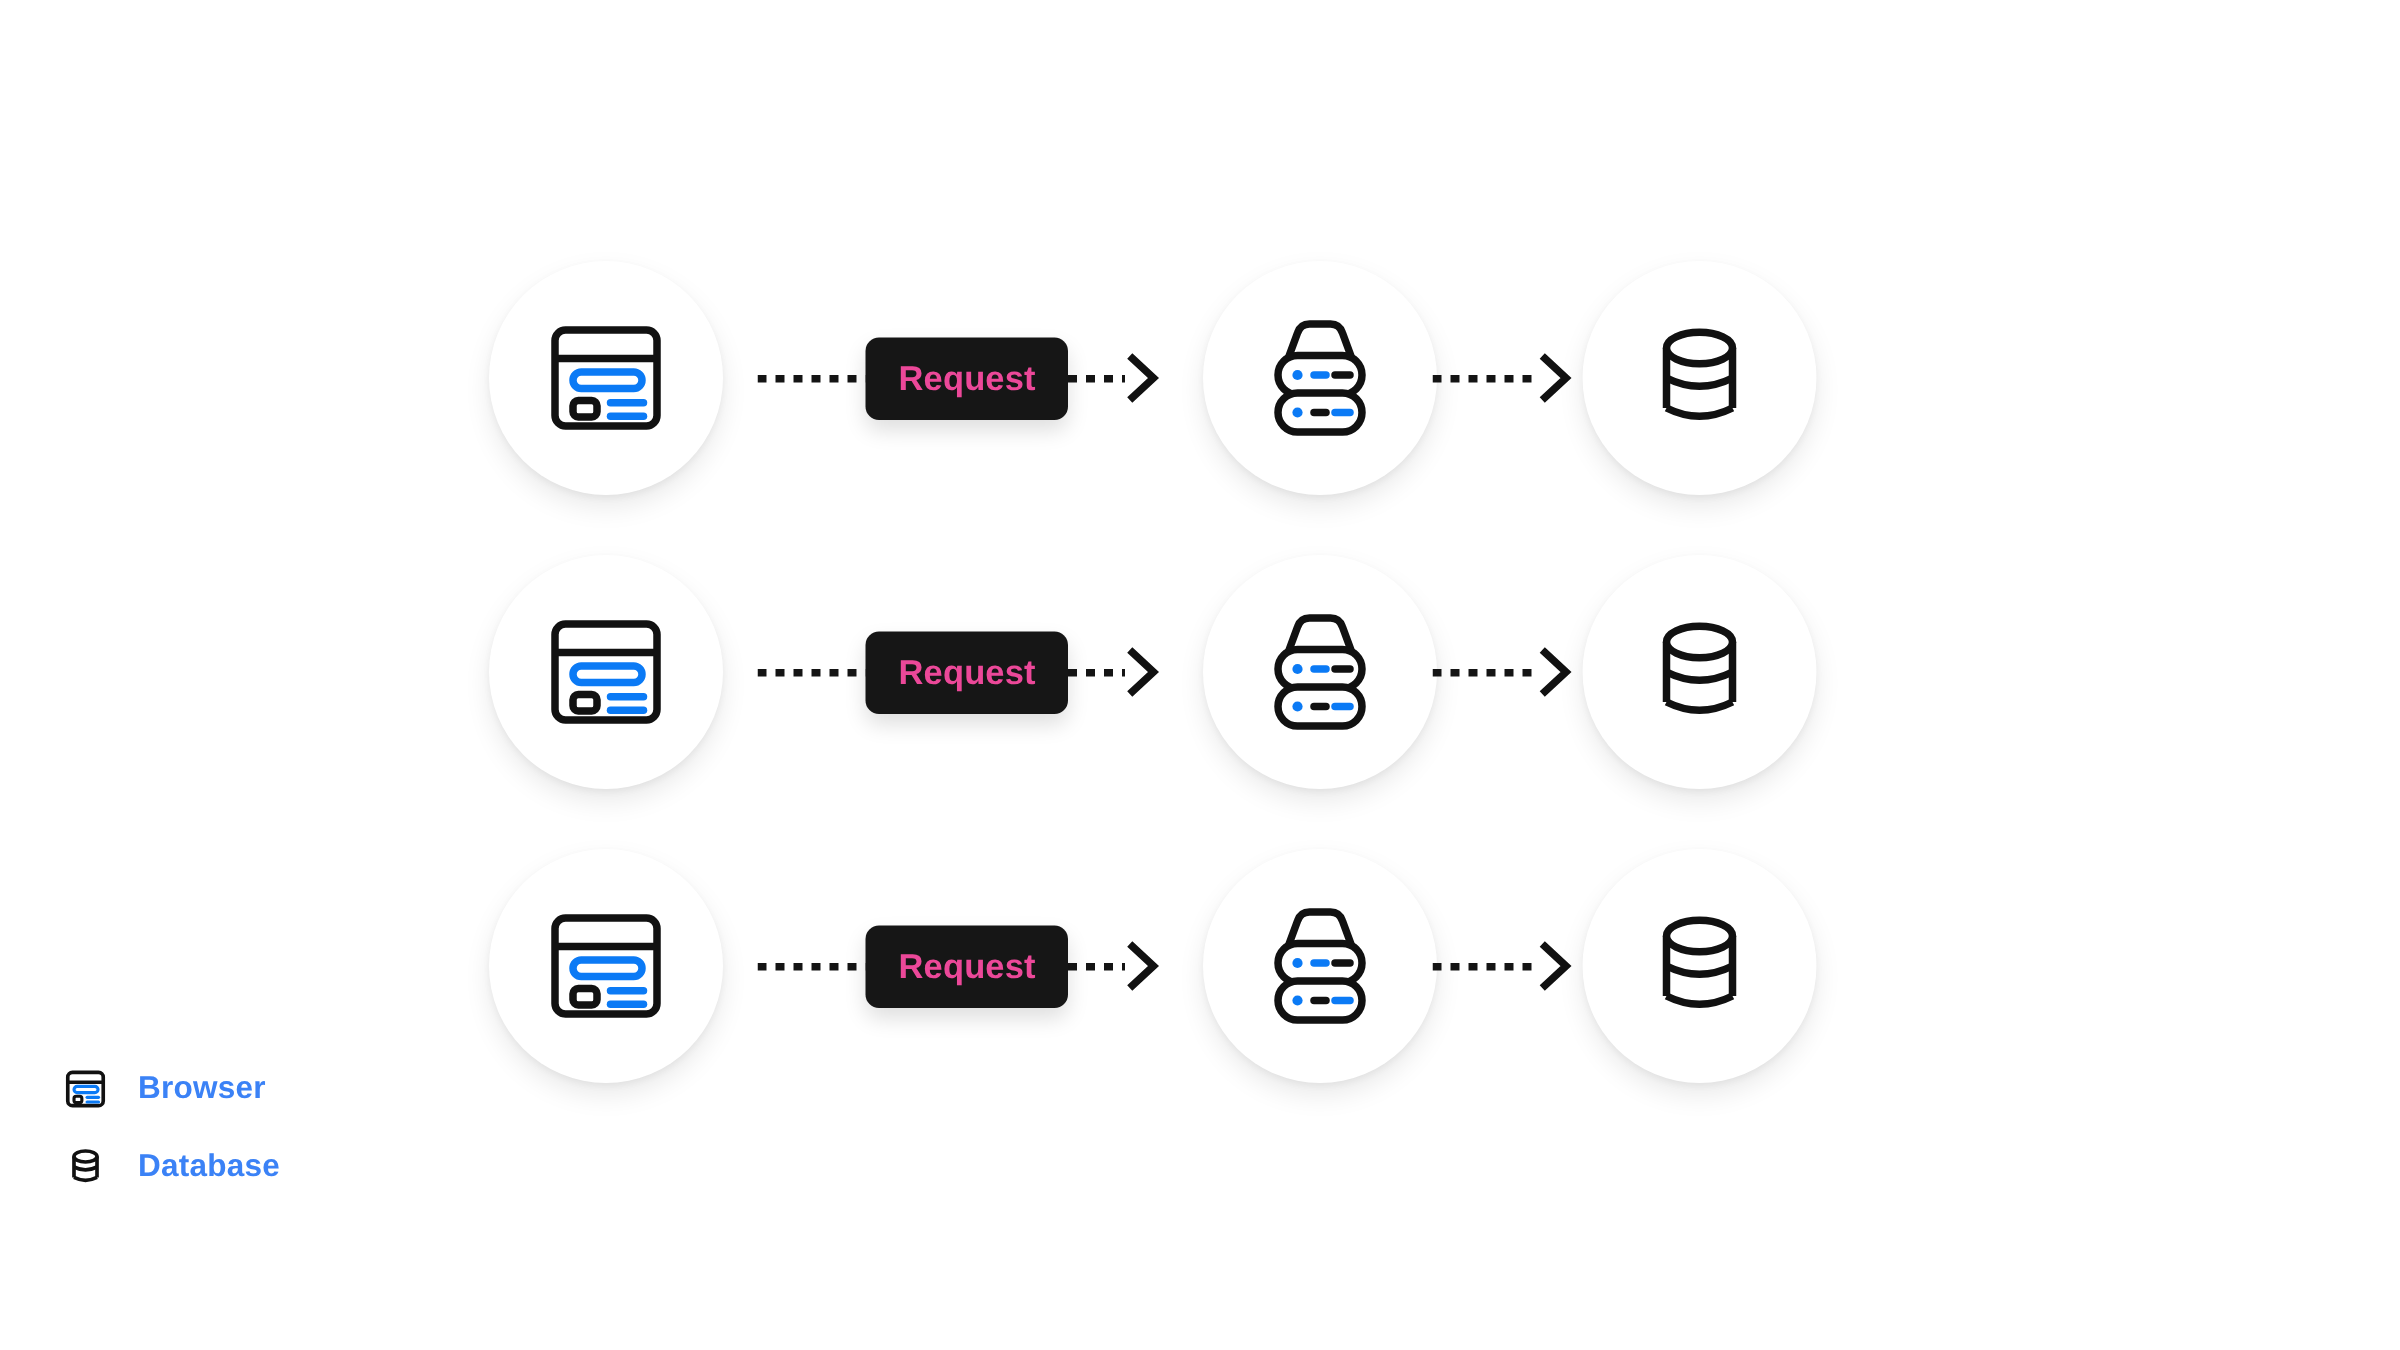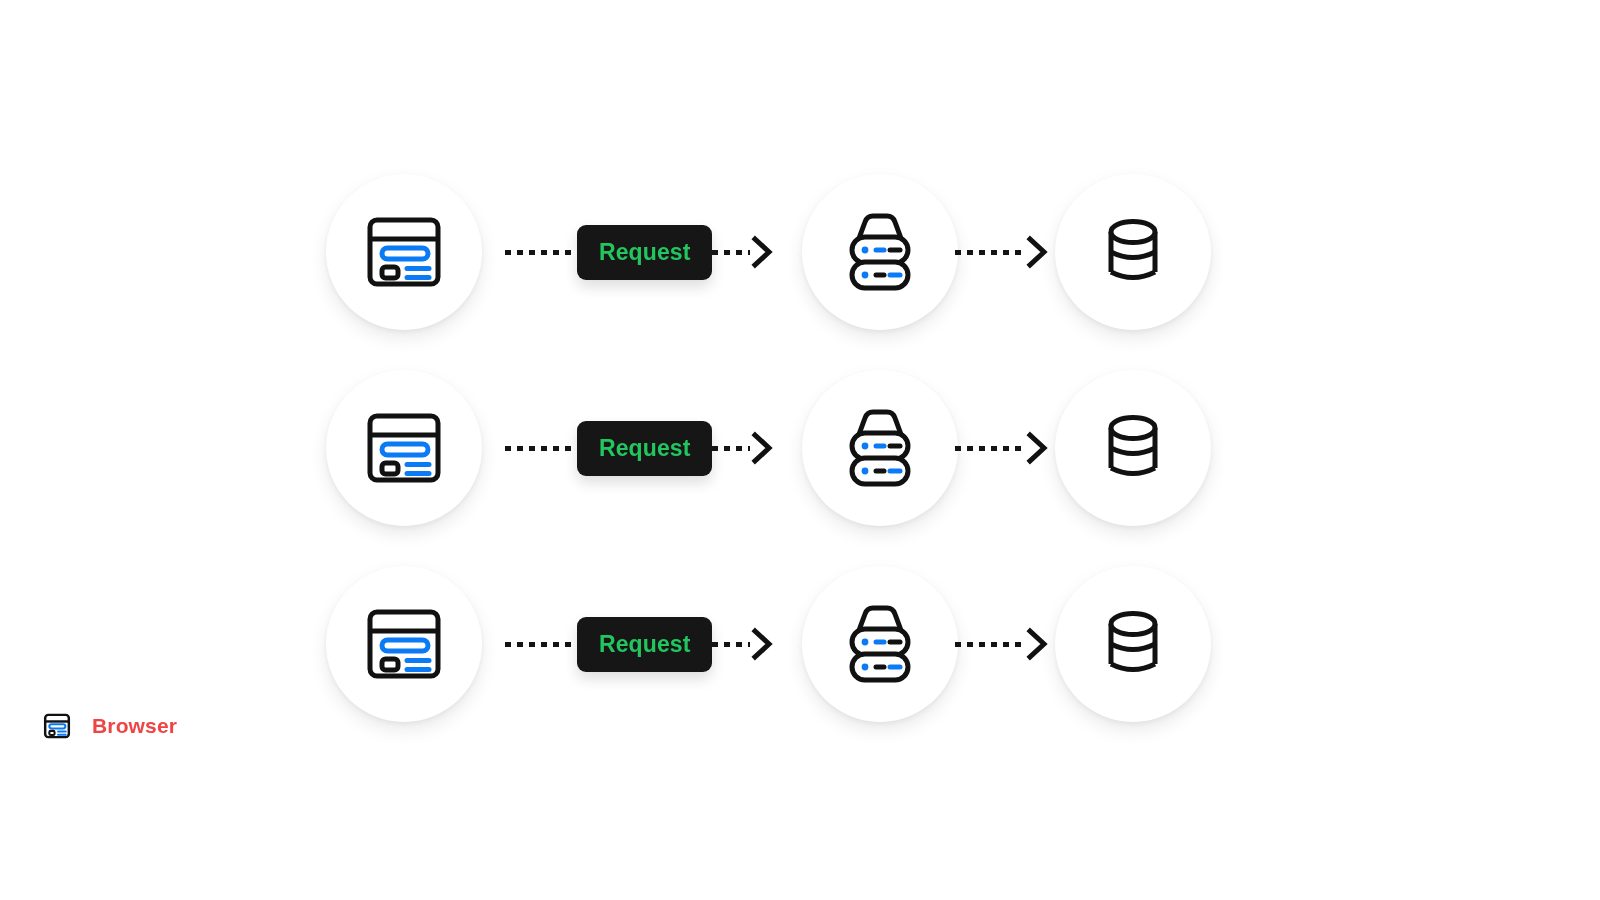--- a/index.html
+++ b/index.html
@@ -65,21 +65,21 @@
     background-size: 12px 5px;
     background-repeat: repeat-x;
   }
   .dash-a { width: 72px; }
   .dash-b { width: 38px; }
   .dash-c { width: 70px; }
 
   .badge {
     flex: 0 0 auto;
     background: #161616;
-    color: #22c55e;
+    color: #ec4899;
     border-radius: 9px;
     padding: 0 22px;
     height: 55px;
     line-height: 55px;
     font-size: 23px;
     font-weight: 600;
     letter-spacing: .1px;
     box-shadow: 0 7px 14px rgba(0,0,0,0.13);
     white-space: nowrap;
   }
@@ -108,21 +108,21 @@
     height: 34px;
     flex: 0 0 34px;
     display: flex;
     align-items: center;
     justify-content: center;
   }
   .legend-label {
     margin-left: 18px;
     font-size: 21px;
     font-weight: 700;
-    color: #ef4444;
+    color: #3b82f6;
     letter-spacing: .15px;
   }
 </style>
 </head>
 <body>
 
 <div id="canvas">
 
   <div class="flow-row" style="top:162px">
 
@@ -326,15 +326,27 @@
           <rect x="24" y="41" width="46" height="12" rx="6" ry="6" fill="none" stroke="#0b7af5" stroke-width="6"></rect>
           <rect x="24" y="60" width="15" height="12" rx="4" ry="4" fill="none" stroke="#111" stroke-width="6"></rect>
           <line x1="49" y1="62" x2="71" y2="62" stroke="#0b7af5" stroke-width="6" stroke-linecap="round"></line>
           <line x1="49" y1="71" x2="71" y2="71" stroke="#0b7af5" stroke-width="6" stroke-linecap="round"></line>
         </svg>
       </span>
       <span class="legend-label">Browser</span>
     </div>
 
 
+    <div class="legend-item">
+      <span class="legend-ico">
+        <svg width="30" height="30" viewBox="0 0 86 86" aria-hidden="true">
+          <path d="M21 23 L21 63" fill="none" stroke="#111" stroke-width="7"></path>
+          <path d="M65 23 L65 63" fill="none" stroke="#111" stroke-width="7"></path>
+          <ellipse cx="43" cy="23" rx="22" ry="10.5" fill="#fff" stroke="#111" stroke-width="7"></ellipse>
+          <path d="M21 43 Q43 54 65 43" fill="none" stroke="#111" stroke-width="7"></path>
+          <path d="M21 63 Q43 74 65 63" fill="none" stroke="#111" stroke-width="7"></path>
+        </svg>
+      </span>
+      <span class="legend-label">Database</span>
+    </div>
 
   </div>
 </div>
 
 </body></html>

